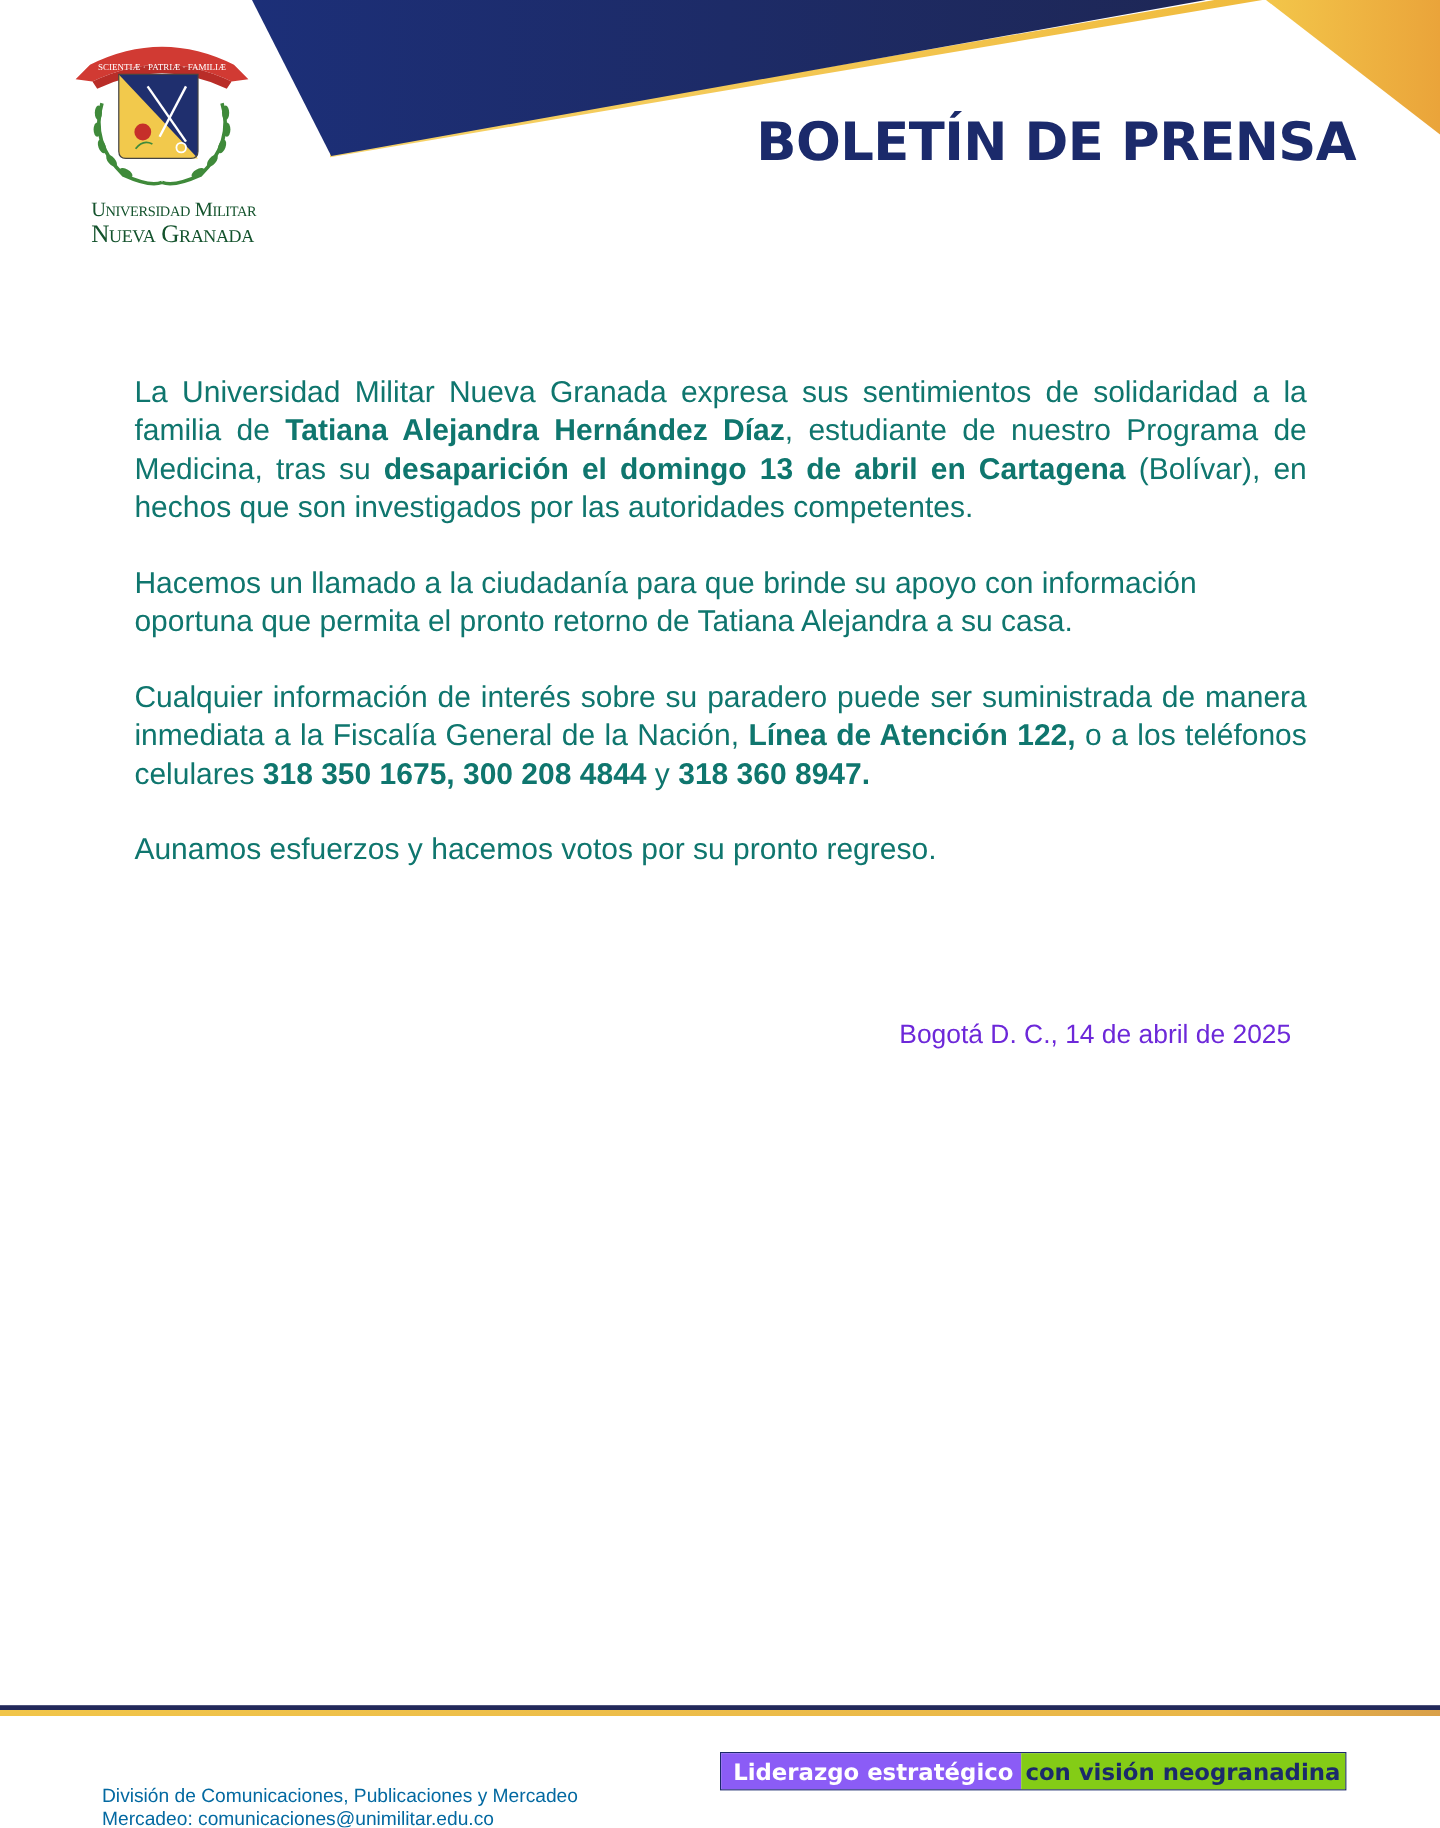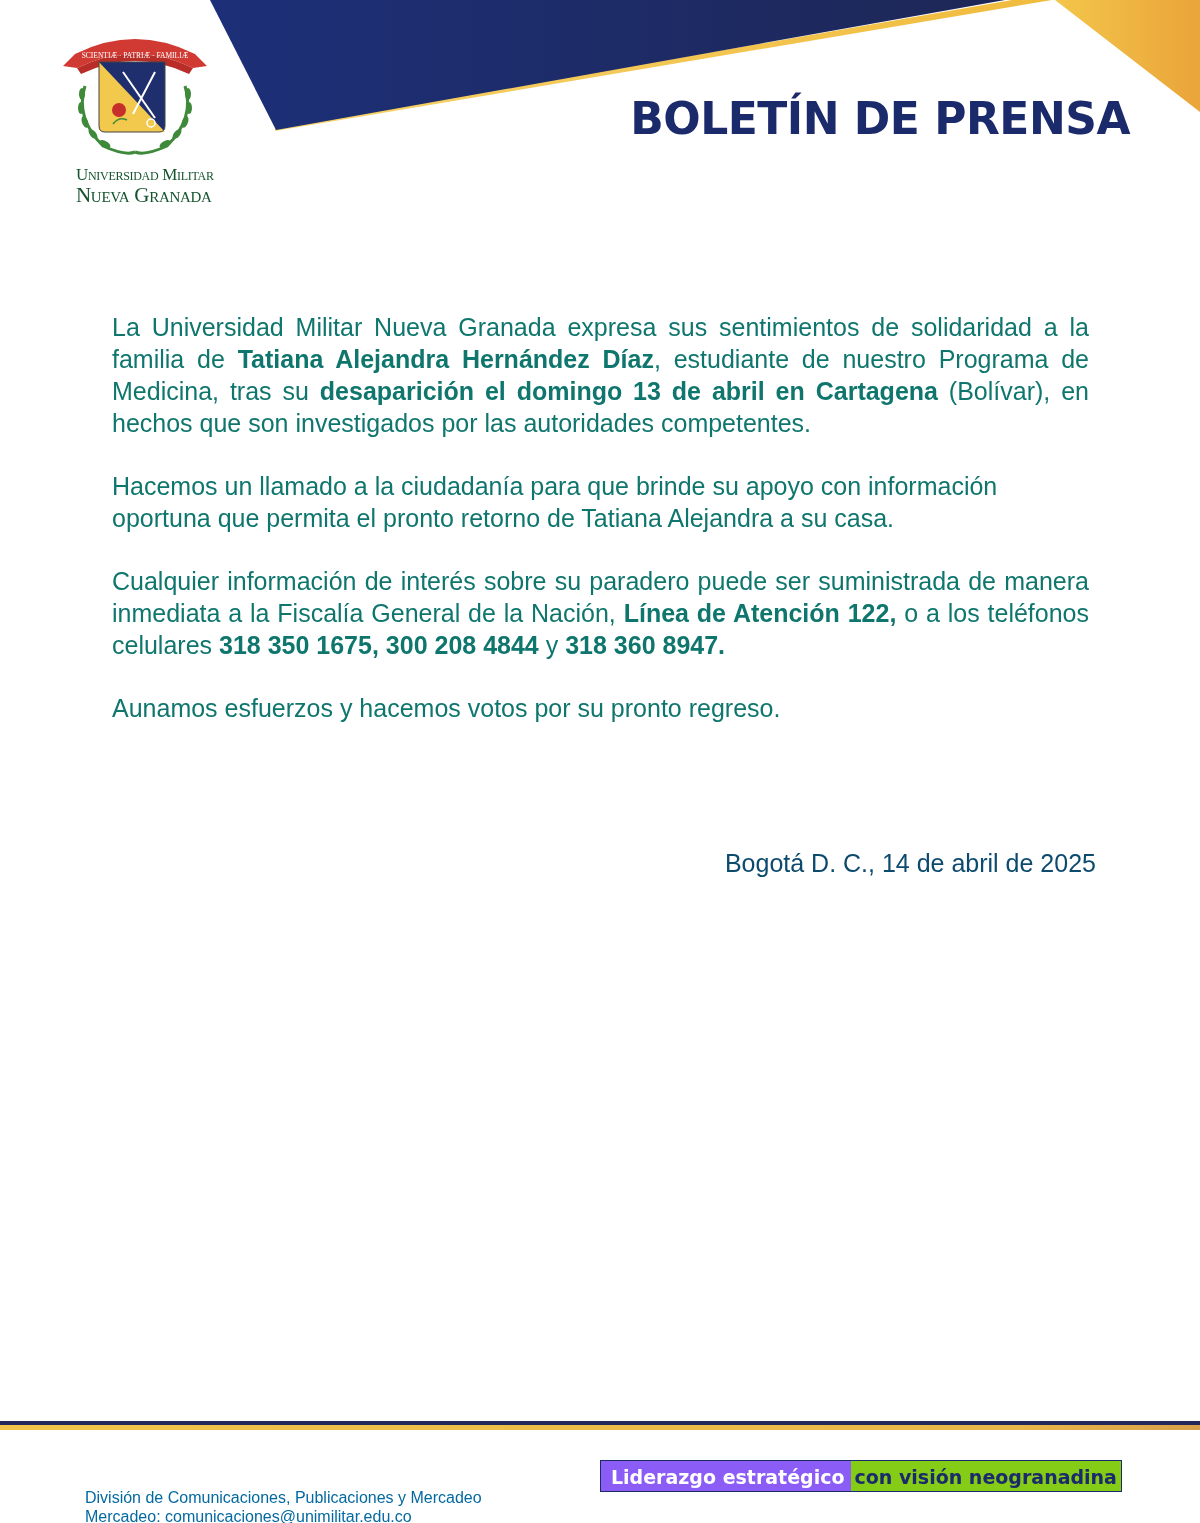--- a/index.html
+++ b/index.html
@@ -25,22 +25,22 @@
     font-size: 44px; letter-spacing: -0.5px; color: #1b2a6b; margin-left: 34px;
   }
   .content {
     position: absolute; left: 112px; top: 311px; width: 977px;
     font-size: 25px; line-height: 32px; color: #0f766e;
   }
   .content p { margin: 0 0 31px 0; }
   .content p.justify { text-align: justify; text-align-last: left; }
   .content b { font-weight: bold; }
   .date {
-    position: absolute; right: 104px; top: 849px;
-    font-size: 25px; color: #0c4a6e;
+    position: absolute; right: 124px; top: 849px;
+    font-size: 22px; color: #6d28d9;
   }
   .footer-rule-blue { position: absolute; left: 0; top: 1421px; width: 1200px; height: 4px; background: #22295a; }
   .footer-rule-gold { position: absolute; left: 0; top: 1425px; width: 1200px; height: 5px; background: linear-gradient(90deg, #f1c54a, #e9b649 85%, #d9a04a); }
   .footer-contact {
     position: absolute; left: 85px; top: 1488px;
     font-size: 16px; line-height: 19px; color: #0369a1;
   }
   .footer-contact div { white-space: nowrap; }
   .slogan {
     position: absolute; left: 600px; top: 1460px; height: 30px;

